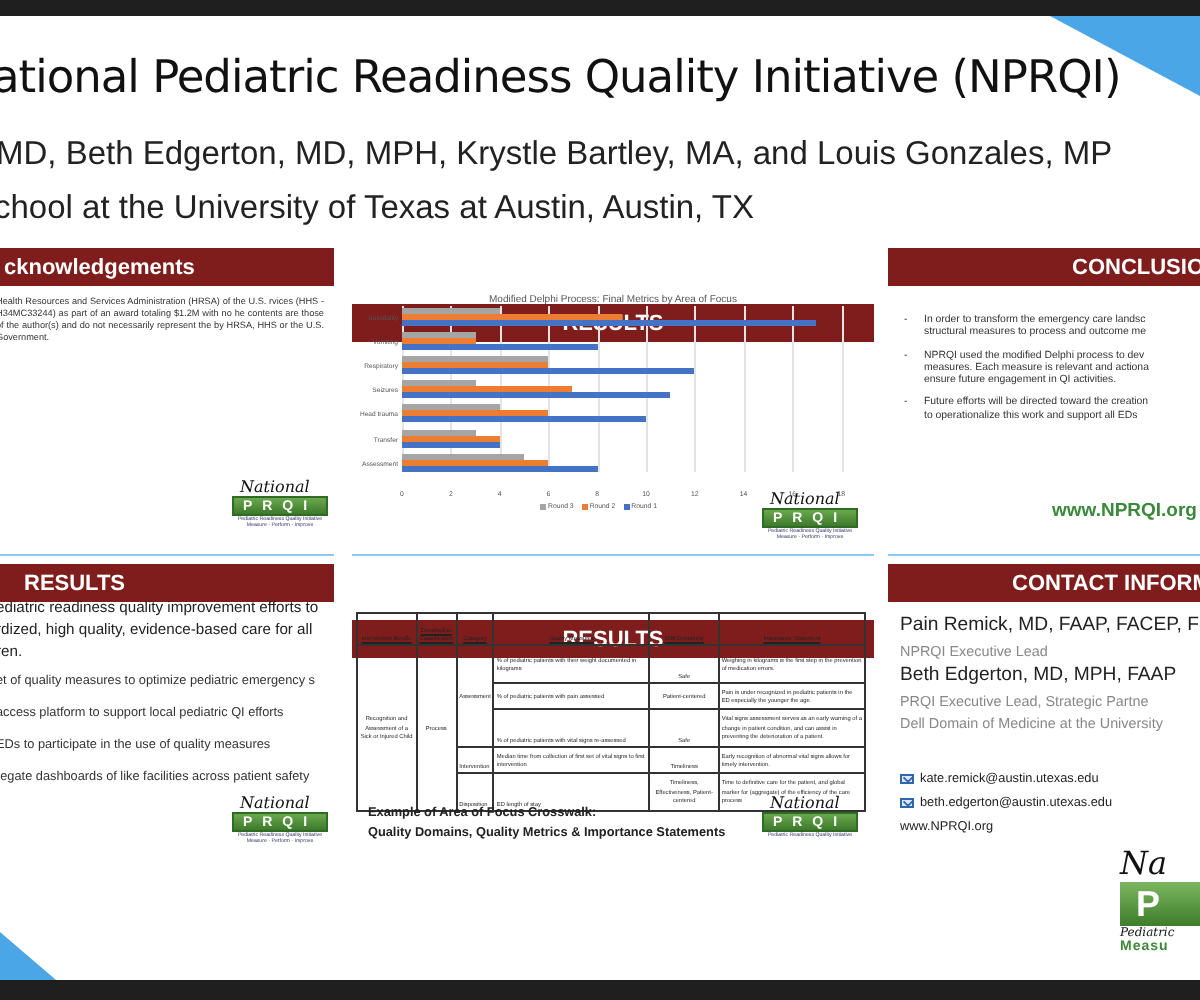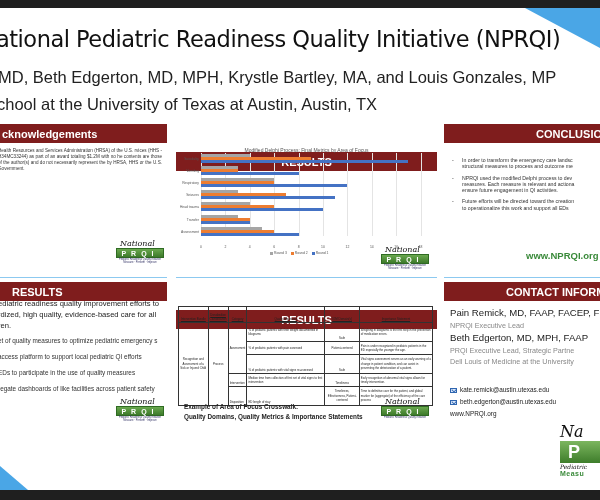--- a/index.html
+++ b/index.html
@@ -259,21 +259,21 @@
 <div class="logo" style="left:381px; top:398px;">
   <div class="script">National</div>
   <div class="box">PRQI</div>
   <div class="tag">Pediatric Readiness Quality Initiative</div>
 </div>
 
 <div class="ct-name" style="top:307px;">Pain Remick, MD, FAAP, FACEP, F</div>
 <div class="ct-role" style="top:321px;text-align:center;">NPRQI Executive Lead</div>
 <div class="ct-name" style="top:332px;">Beth Edgerton, MD, MPH, FAAP</div>
 <div class="ct-role" style="top:346px;">PRQI Executive Lead, Strategic Partne</div>
-<div class="ct-role" style="top:357px;">Dell Louis of Medicine at the University</div>
+<div class="ct-role" style="top:357px;">Dell Domain of Medicine at the University</div>
 <div class="ct-mail" style="top:386px;">
   <span class="mail-icon"></span><span>kate.remick@austin.utexas.edu</span>
 </div>
 <div class="ct-mail" style="top:398px;">
   <span class="mail-icon"></span><span>beth.edgerton@austin.utexas.edu</span>
 </div>
 <div class="ct-web">www.NPRQI.org</div>
 
 <div class="big-logo">
   <div class="script">Na</div>

